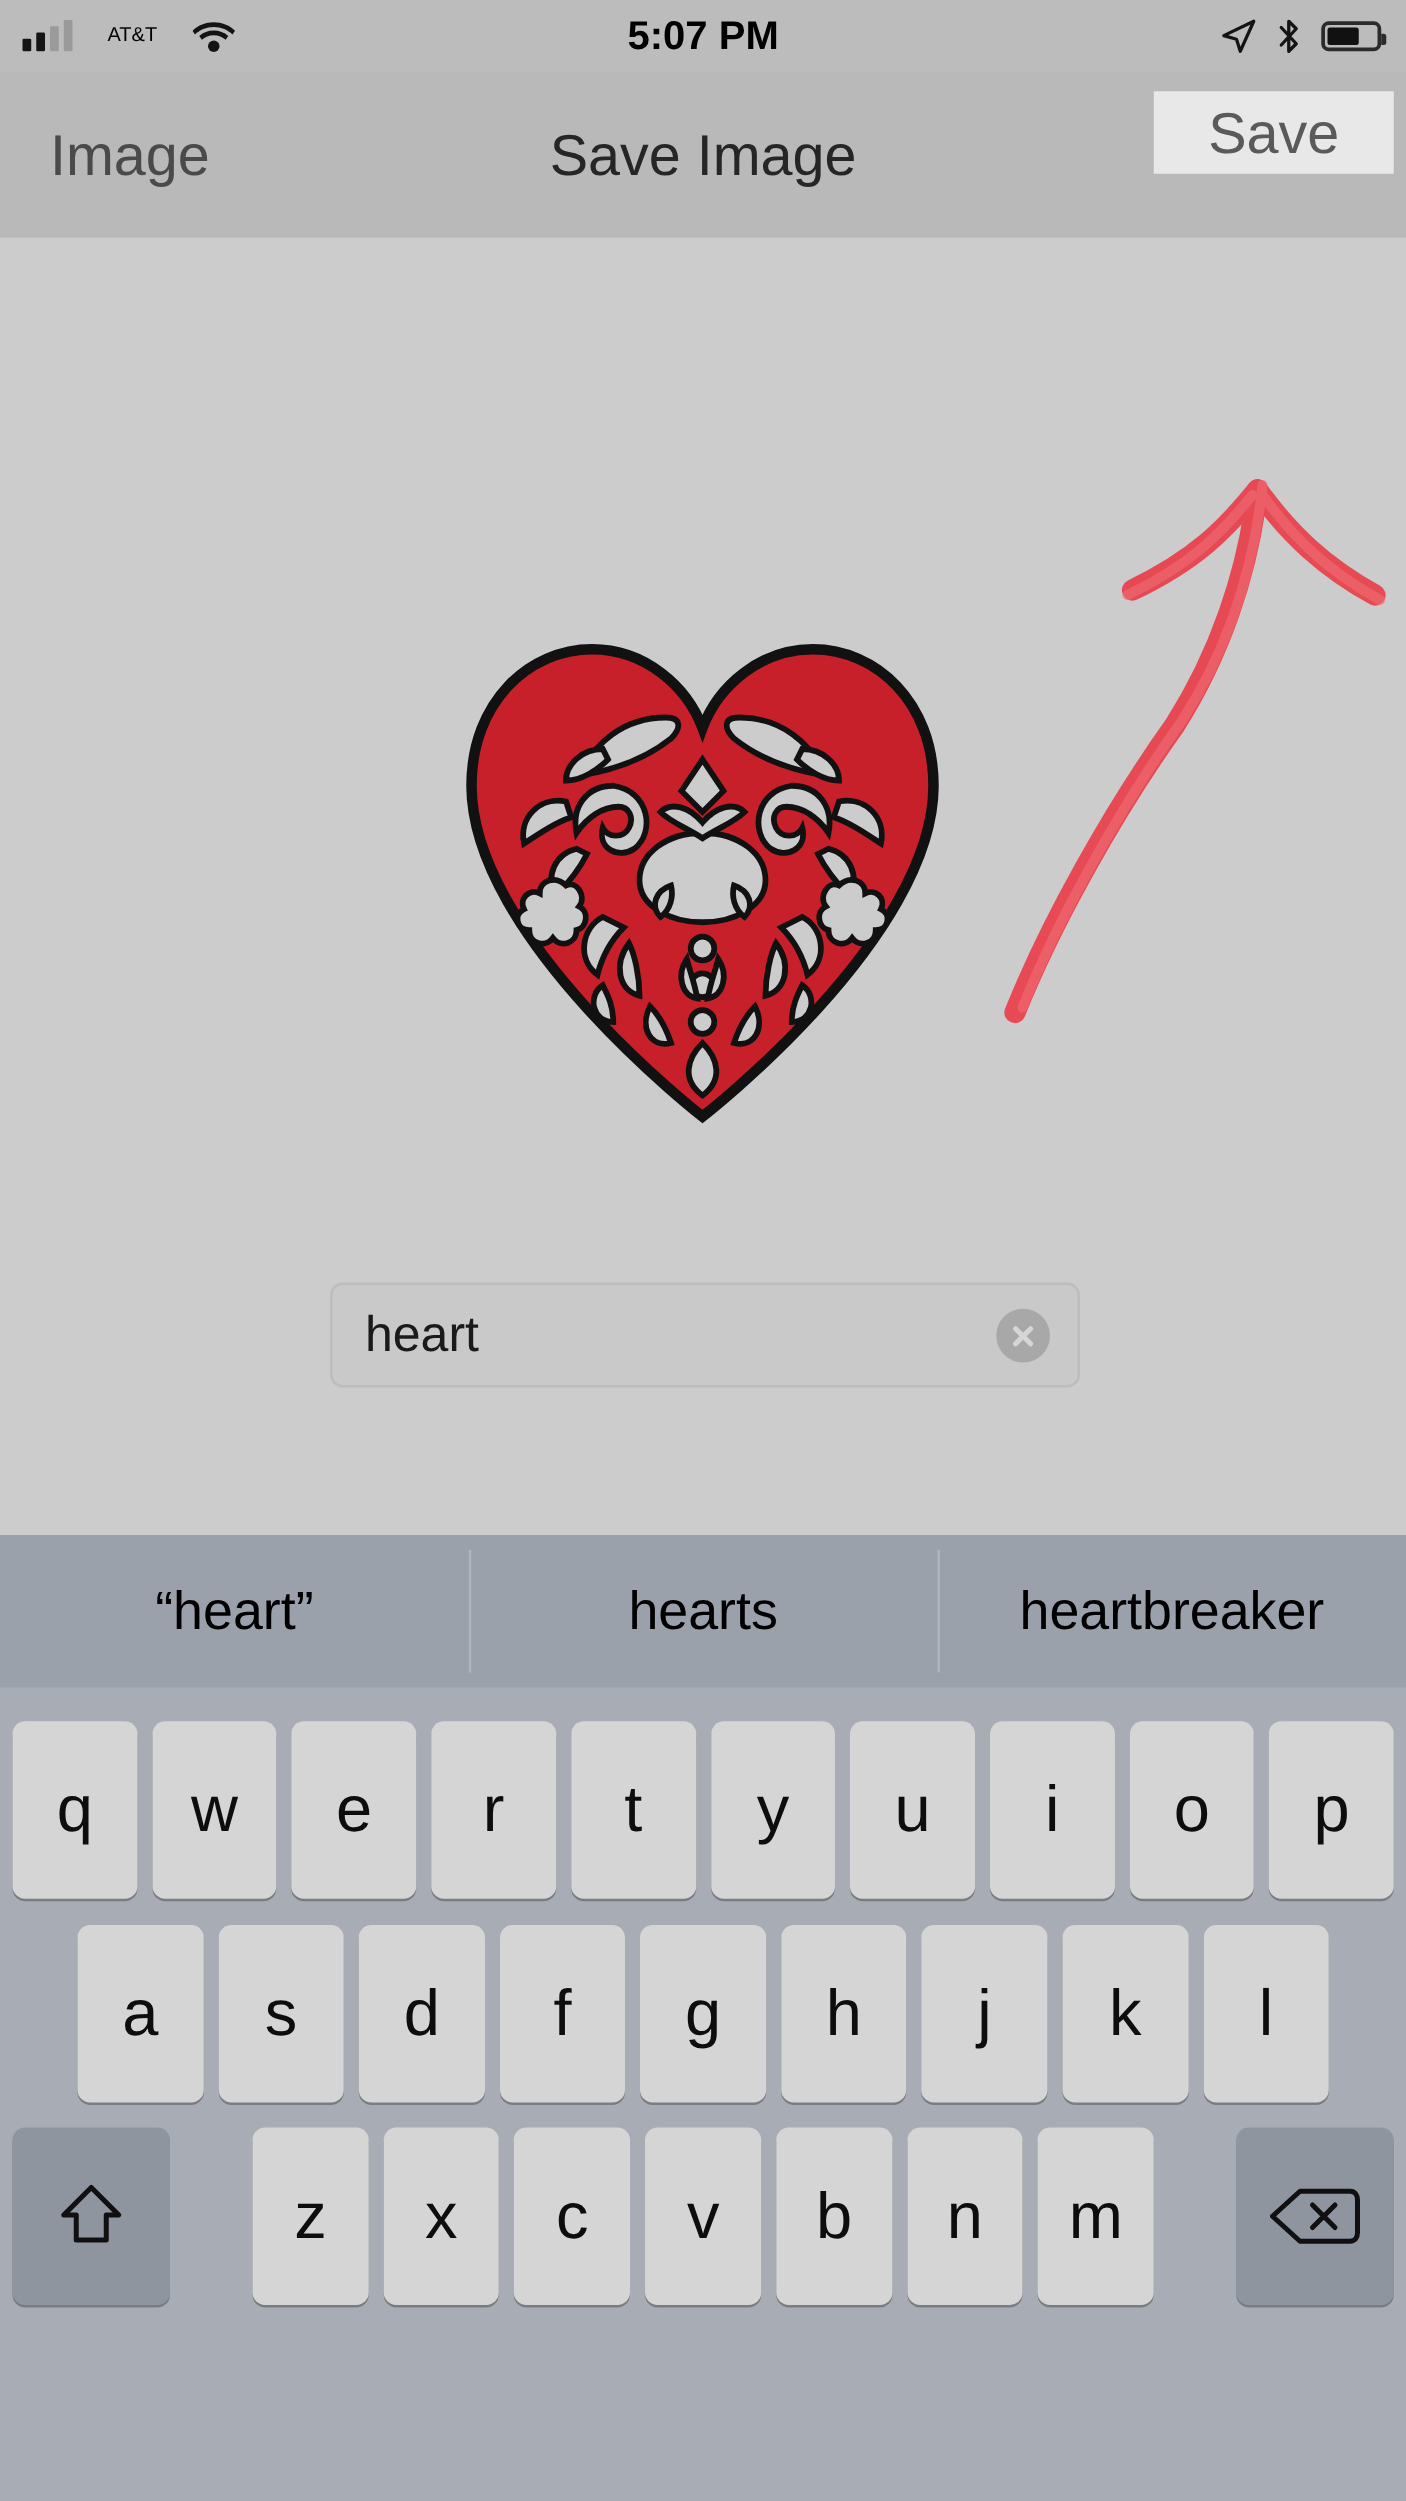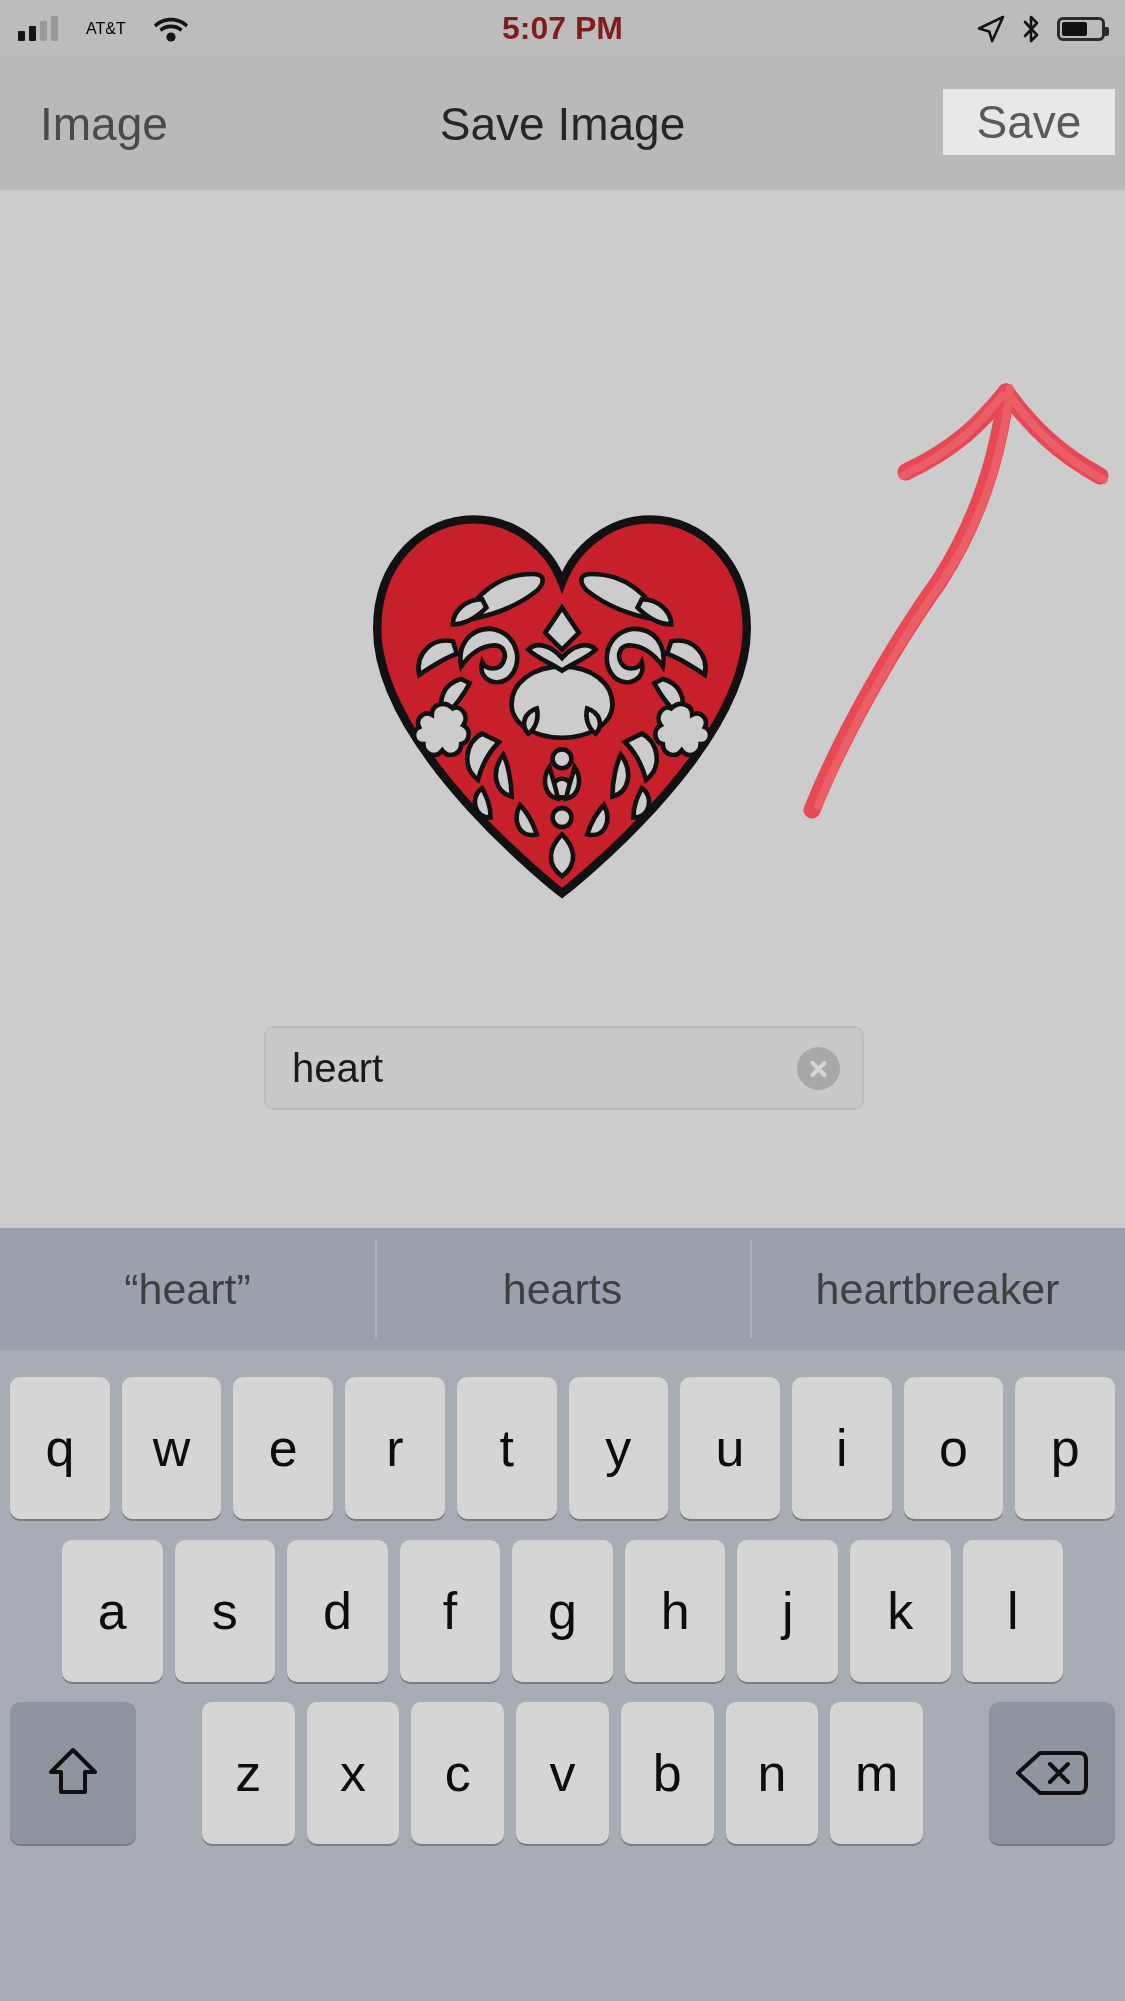--- a/index.html
+++ b/index.html
@@ -14,21 +14,21 @@
   #screen{position:absolute;top:0;left:0;width:1125px;height:2001px;}
 
   
   .statusbar{
     position:absolute;top:0;left:0;width:1125px;height:57px;
     background:#bcbcbc;
   }
   .sb-left{position:absolute;left:18px;top:0;height:57px;display:flex;align-items:center;gap:28px;}
   .sb-right{position:absolute;right:20px;top:0;height:57px;display:flex;align-items:center;gap:16px;}
   .sb-center{position:absolute;left:0;top:0;width:1125px;height:57px;display:flex;align-items:center;justify-content:center;}
-  .sb-time{font-size:32px;font-weight:bold;color:#7f1d1d;letter-spacing:0px;}
+  .sb-time{font-size:32px;font-weight:bold;color:#000000;letter-spacing:0px;}
   .bars{display:flex;align-items:flex-end;gap:4px;height:24px;}
   .bars i{display:block;width:7px;background:#9a9a9a;border-radius:1px;}
   .bars i.on{background:#141414;}
   .bars i:nth-child(1){height:10px;}
   .bars i:nth-child(2){height:15px;}
   .bars i:nth-child(3){height:20px;}
   .bars i:nth-child(4){height:25px;}
   .batt{position:relative;width:48px;height:24px;border:3px solid #2b2b2b;border-radius:6px;box-sizing:border-box;}
   .batt::after{content:"";position:absolute;right:-7px;top:7px;width:4px;height:9px;background:#2b2b2b;border-radius:0 2px 2px 0;}
   .batt i{position:absolute;left:2px;top:2px;bottom:2px;width:60%;background:#111;border-radius:2px;display:block;}
@@ -43,22 +43,22 @@
     position:absolute;left:40px;top:0;height:133px;
     display:flex;align-items:center;
     font-size:46px;color:#4a4a4a;
   }
   .nav-title{
     position:absolute;left:0;top:0;width:1125px;height:133px;
     display:flex;align-items:center;justify-content:center;
     font-size:46px;color:#262626;
   }
   .nav-save{
-    position:absolute;right:10px;top:32px;
-    width:172px;height:66px;
+    position:absolute;right:10px;top:16px;
+    width:192px;height:66px;
     background:#e8e8e8;
     display:flex;align-items:center;justify-content:center;
     font-size:46px;color:#5a5a5a;
   }
 
   
   .content{
     position:absolute;top:190px;left:0;width:1125px;height:1038px;
     background:#cccccc;
   }
@@ -97,21 +97,21 @@
     position:absolute;top:1228px;left:0;width:1125px;height:773px;
     background:#a8adb5;
   }
   .suggest{
     position:absolute;top:0;left:0;width:1125px;height:122px;
     background:#9ba1ab;
     display:flex;
   }
   .sug{
     flex:1;display:flex;align-items:center;justify-content:center;
-    font-size:43px;color:#404040;
+    font-size:43px;color:#000000;
     position:relative;
   }
   .sug + .sug::before{
     content:"";position:absolute;left:0;top:12px;bottom:12px;width:2px;background:#b0b5bd;
   }
   .keys{position:absolute;top:122px;left:0;width:1125px;height:651px;}
   .row{position:absolute;left:0;width:1125px;display:flex;}
   .row1{top:27px;height:142px;padding:0 10px;box-sizing:border-box;gap:12px;}
   .row2{top:190px;height:142px;padding:0 62px;box-sizing:border-box;gap:12px;}
   .row3{top:352px;height:142px;padding:0 10px;box-sizing:border-box;gap:12px;}

